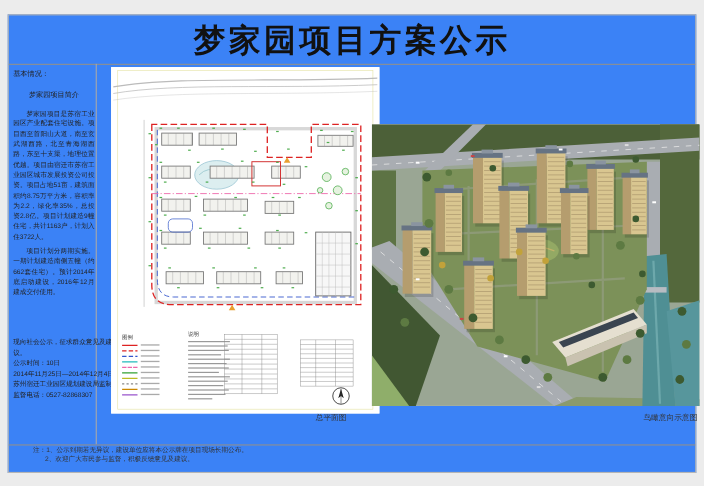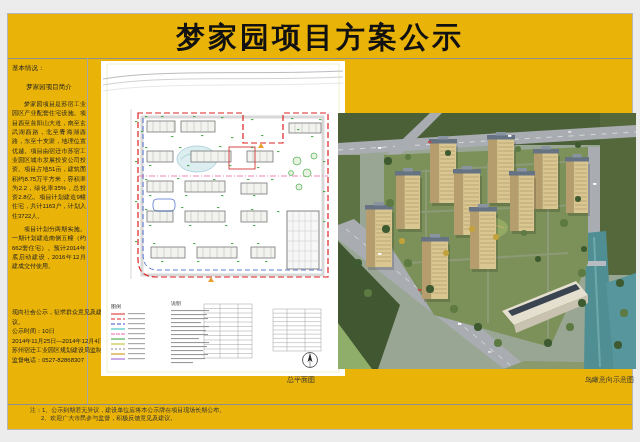--- a/index.html
+++ b/index.html
@@ -4,21 +4,21 @@
 <style>
   html,body{margin:0;padding:0;}
   body{
     width:640px;height:442px;position:relative;overflow:hidden;
     background:#ececec;
     font-family:"Liberation Sans","DejaVu Sans",sans-serif;
     color:#1a1a1a;
   }
   .page{
     position:absolute;left:7px;top:13px;width:626px;height:417px;
-    background:#eab308;border:1px solid #b5b5b5;box-sizing:border-box;
+    background:#3b82f6;border:1px solid #b5b5b5;box-sizing:border-box;
   }
   .title{
     position:absolute;left:0;right:0;top:0;height:43px;line-height:46px;
     text-align:center;font-size:29px;font-weight:700;letter-spacing:3px;color:#111;
   }
   .rule-top{position:absolute;left:0;right:0;top:44px;border-top:1px solid #8f8f8f;}
   .rule-bottom{position:absolute;left:0;right:0;top:390px;border-top:1px solid #8f8f8f;}
   .vdiv{position:absolute;left:79px;top:44px;height:346px;border-left:1px solid #a8a8a8;}
   .leftcol{position:absolute;left:4px;top:49px;width:74px;font-size:6px;line-height:1.55;color:#222;}
   .leftcol .seclabel{font-size:6.5px;margin-bottom:9px;}

